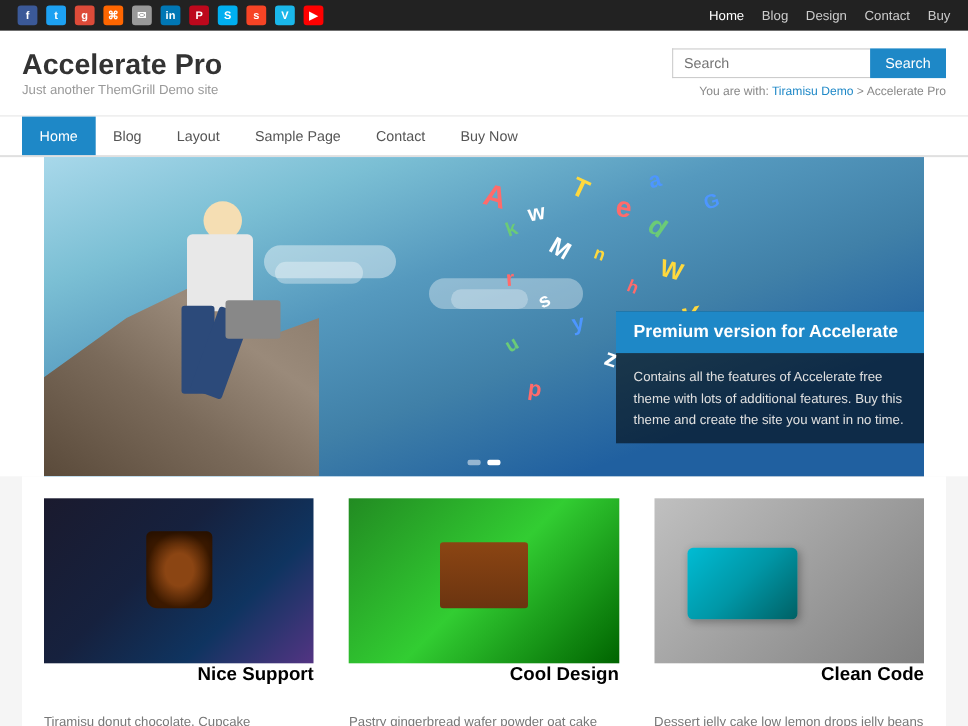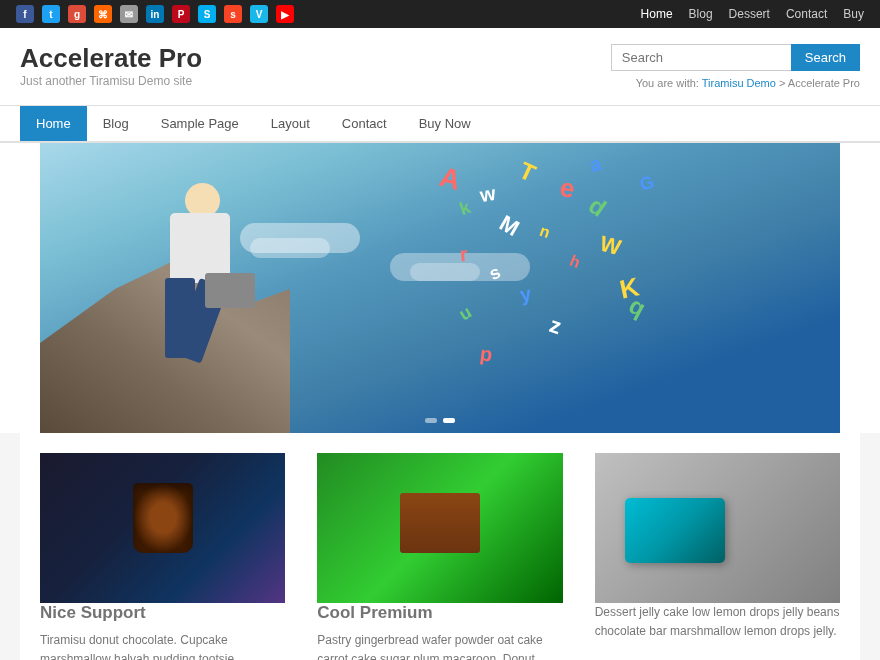--- a/index.html
+++ b/index.html
@@ -202,23 +202,23 @@
       top: 45px; left: 30px;
       width: 100px; height: 65px;
       background: linear-gradient(135deg, #00bcd4 0%, #0097a7 50%, #006064 100%);
       border-radius: 5px;
       box-shadow: 2px 2px 8px rgba(0,0,0,0.3);
     }
 
     .col-title {
       font-size: 17px;
       font-weight: bold;
-      color: #737373;
-      text-align: left;
-      margin-bottom: 8px;
+      color: #000000;
+      text-align: right;
+      margin-bottom: 24px;
     }
     .col-text {
       font-size: 12px;
       color: #777;
       line-height: 1.6;
     }
 
     
     .hero-rock {
       position: absolute;
@@ -248,50 +248,50 @@
     <div class="social-icon si-li">in</div>
     <div class="social-icon si-pi">P</div>
     <div class="social-icon si-sk">S</div>
     <div class="social-icon si-st">s</div>
     <div class="social-icon si-vp">V</div>
     <div class="social-icon si-yt">▶</div>
   </div>
   <div class="top-nav">
     <a class="active">Home</a>
     <a>Blog</a>
-    <a>Dessert</a>
+    <a>Design</a>
     <a>Contact</a>
     <a>Buy</a>
   </div>
 </div>
 
 <div id="header">
   <div>
     <div id="site-title">Accelerate Pro</div>
-    <div id="site-tagline">Just another Tiramisu Demo site</div>
+    <div id="site-tagline">Just another ThemGrill Demo site</div>
   </div>
   <div class="header-right">
     <div class="search-bar">
       <input type="text" placeholder="Search" style="">
       <button>Search</button>
     </div>
     <div class="breadcrumb">
       <span>You are with:</span>
       <a>Tiramisu Demo</a>
       <span> &gt; </span>
       <span>Accelerate Pro</span>
     </div>
   </div>
 </div>
 
 <div id="nav">
   <a class="nav-item active">Home</a>
   <a class="nav-item">Blog</a>
+  <a class="nav-item">Layout</a>
   <a class="nav-item">Sample Page</a>
-  <a class="nav-item">Layout</a>
   <a class="nav-item">Contact</a>
   <a class="nav-item">Buy Now</a>
 </div>
 
 <div style="background:#fff; padding: 0 20px;">
 <div id="hero">
   <div class="hero-bg"></div>
 
   <div class="hero-cloud" style="width:120px;height:30px;top:80px;left:200px;opacity:0.6;"></div>
   <div class="hero-cloud" style="width:80px;height:20px;top:95px;left:210px;opacity:0.5;"></div>
@@ -328,44 +328,49 @@
     <span class="hero-letter" style="top:140px;left:300px;color:#4d96ff;font-size:20px;transform:rotate(-10deg);">y</span>
     <span class="hero-letter" style="top:110px;left:350px;color:#ff6b6b;font-size:16px;transform:rotate(22deg);">h</span>
     <span class="hero-letter" style="top:160px;left:240px;color:#6bcb77;font-size:18px;transform:rotate(-30deg);">u</span>
     <span class="hero-letter" style="top:170px;left:330px;color:#fff;font-size:22px;transform:rotate(18deg);">z</span>
     <span class="hero-letter" style="top:130px;left:400px;color:#ffd93d;font-size:26px;transform:rotate(-12deg);">K</span>
     <span class="hero-letter" style="top:200px;left:260px;color:#ff6b6b;font-size:20px;transform:rotate(8deg);">p</span>
     <span class="hero-letter" style="top:30px;left:420px;color:#4d96ff;font-size:18px;transform:rotate(-18deg);">G</span>
     <span class="hero-letter" style="top:150px;left:410px;color:#6bcb77;font-size:24px;transform:rotate(28deg);">q</span>
   </div>
 
+  <div class="hero-textbox">
+    <div class="hero-textbox-title">Premium version for Accelerate</div>
+    <div class="hero-textbox-body">Contains all the features of Accelerate free theme with lots of additional features. Buy this theme and create the site you want in no time.</div>
+  </div>
 
   <div class="slider-dots">
     <div class="slider-dot"></div>
     <div class="slider-dot active"></div>
   </div>
 </div>
 </div>
 
 <div id="content">
   <div style="background:#fff; padding: 0 20px;">
   <div class="three-col">
 
     <div class="col-item">
       <div class="img-coffee"></div>
       <div class="col-title">Nice Support</div>
       <div class="col-text">Tiramisu donut chocolate. Cupcake marshmallow halvah pudding tootsie cheesecake tootsie.</div>
     </div>
 
     <div class="col-item">
       <div class="img-cake"></div>
-      <div class="col-title">Cool Premium</div>
+      <div class="col-title">Cool Design</div>
       <div class="col-text">Pastry gingerbread wafer powder oat cake carrot cake sugar plum macaroon. Donut toffee tart jelly.</div>
     </div>
 
     <div class="col-item">
       <div class="img-card"></div>
+      <div class="col-title">Clean Code</div>
       <div class="col-text">Dessert jelly cake low lemon drops jelly beans chocolate bar marshmallow lemon drops jelly.</div>
     </div>
 
   </div>
   </div>
 </div>
 
 </body></html>

